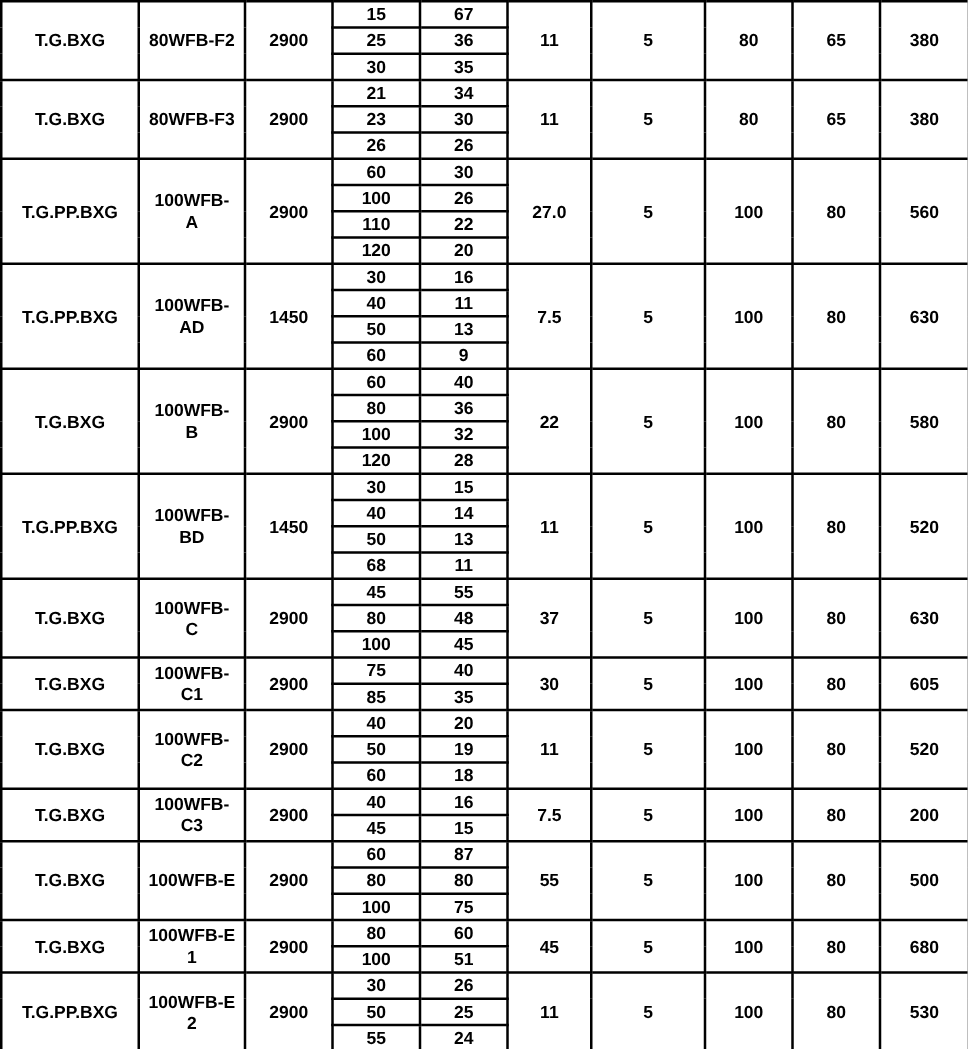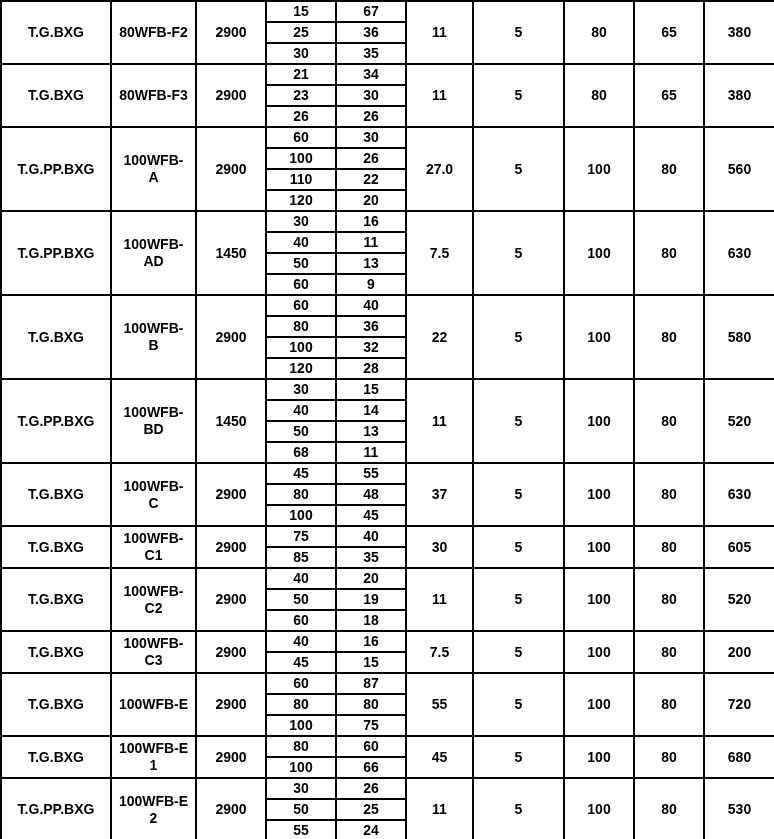--- a/index.html
+++ b/index.html
@@ -266,21 +266,21 @@
       <tr>
         <td rowspan="3">T.G.BXG</td>
         <td rowspan="3">100WFB-E</td>
         <td rowspan="3">2900</td>
         <td>60</td>
         <td>87</td>
         <td rowspan="3">55</td>
         <td rowspan="3">5</td>
         <td rowspan="3">100</td>
         <td rowspan="3">80</td>
-        <td rowspan="3">720</td>
+        <td rowspan="3">500</td>
       </tr>
       <tr>
         <td>80</td>
         <td>80</td>
       </tr>
       <tr>
         <td>100</td>
         <td>75</td>
       </tr>
       <tr>
@@ -291,21 +291,21 @@
         <td>80</td>
         <td>60</td>
         <td rowspan="2">45</td>
         <td rowspan="2">5</td>
         <td rowspan="2">100</td>
         <td rowspan="2">80</td>
         <td rowspan="2">680</td>
       </tr>
       <tr>
         <td>100</td>
-        <td>66</td>
+        <td>51</td>
       </tr>
       <tr>
         <td rowspan="3">T.G.PP.BXG</td>
         <td rowspan="3">100WFB-E
 2</td>
         <td rowspan="3">2900</td>
         <td>30</td>
         <td>26</td>
         <td rowspan="3">11</td>
         <td rowspan="3">5</td>

